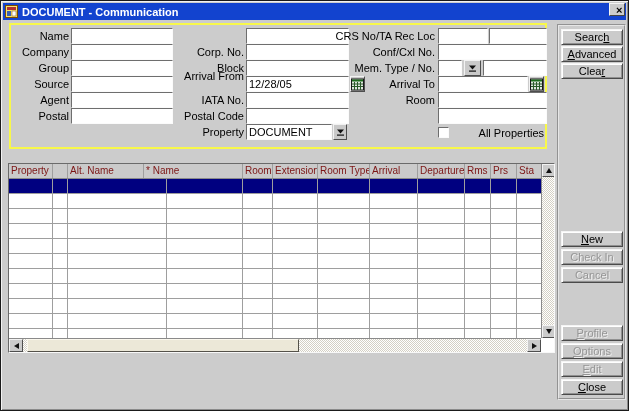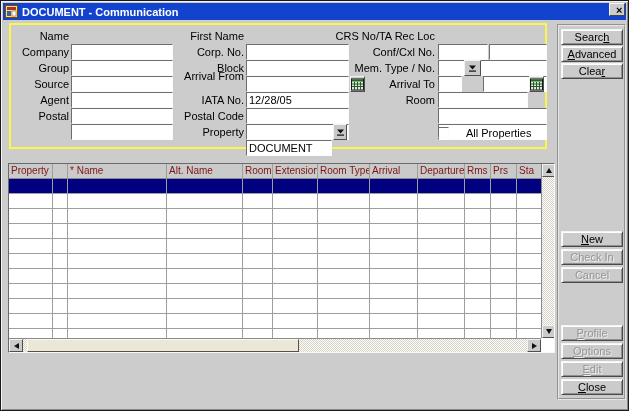--- a/index.html
+++ b/index.html
@@ -13,21 +13,21 @@
   
   .titlebar{position:absolute;left:2px;top:2px;right:2px;height:17px;background:#1243cf;display:flex;align-items:center;padding:0 2px;}
   .titlebar .ttl{color:#fff;font-size:11px;font-weight:bold;margin-left:4px;white-space:nowrap;}
   .closebtn{position:absolute;right:3px;top:2px;width:16px;height:13px;background:#cccccc;
     border:1px solid;border-color:#f4f4f4 #454545 #454545 #f4f4f4;
     font-size:11px;font-weight:bold;line-height:10px;text-align:center;color:#000;cursor:default;}
   
   .yframe{position:absolute;left:8px;top:22px;width:538px;height:126px;border:2px solid #f8f84a;}
   .lbl{position:absolute;height:14px;line-height:14px;font-size:11px;color:#000;text-align:right;white-space:nowrap;overflow:hidden;}
   .inp{position:absolute;height:16px;background:#fff;border:1px solid;border-color:#6e6e6e #fbfbfb #fbfbfb #6e6e6e;
-    font-size:11px;padding:0 2px;color:#000;outline:none;margin-top:16px;}
+    font-size:11px;padding:0 2px;color:#000;outline:none;}
   .minibtn{position:absolute;width:15px;height:16px;background:#c9c9c9;border:1px solid;border-color:#f2f2f2 #4e4e4e #4e4e4e #f2f2f2;
     display:flex;align-items:center;justify-content:center;padding:0;}
   .checkbox{position:absolute;width:11px;height:11px;background:#fff;border:1px solid;border-color:#6e6e6e #fbfbfb #fbfbfb #6e6e6e;}
   
   .btnframe{position:absolute;left:556px;top:23px;width:69px;height:376px;border:2px groove #e6e6e6;}
   .btn{position:absolute;left:560px;width:62px;height:16px;background:#cbcbcb;
     border:1px solid;border-color:#f4f4f4 #4a4a4a #4a4a4a #f4f4f4;
     box-shadow:inset 1px 1px 0 #fff, inset -1px -1px 0 #909090;
     font-size:11px;line-height:13px;text-align:center;color:#000;padding:0;cursor:default;}
   .btn .mn{text-decoration:underline;}
@@ -88,21 +88,20 @@
   <input class="inp" style="left: 70px; top: 43px; width: 102px;" value="">
   <div class="lbl" style="left:12px;top:60px;width:56px">Group</div>
   <input class="inp" style="left: 70px; top: 59px; width: 102px;" value="">
   <div class="lbl" style="left:12px;top:76px;width:56px">Source</div>
   <input class="inp" style="left: 70px; top: 75px; width: 102px;" value="">
   <div class="lbl" style="left:12px;top:92px;width:56px">Agent</div>
   <input class="inp" style="left: 70px; top: 91px; width: 102px;" value="">
   <div class="lbl" style="left:12px;top:108px;width:56px">Postal</div>
   <input class="inp" style="left: 70px; top: 107px; width: 102px;" value="">
 
-  <div class="lbl" style="left:163px;top:28px;width:80px">First Name</div>
   <input class="inp" style="left: 245px; top: 27px; width: 103px;" value="">
   <div class="lbl" style="left:163px;top:44px;width:80px">Corp. No.</div>
   <input class="inp" style="left: 245px; top: 43px; width: 103px;" value="">
   <div class="lbl" style="left:163px;top:60px;width:80px">Block</div>
   <input class="inp" style="left: 245px; top: 59px; width: 103px;" value="">
   <div class="lbl" style="left:163px;top:68px;width:80px">Arrival From</div>
   <input class="inp" style="left: 245px; top: 75px; width: 103px;" value="12/28/05">
   <button class="minibtn" style="left:349px;top:75px">
     <svg width="13" height="13" viewBox="0 0 13 13">
       <rect x="0.5" y="1" width="12" height="11" fill="#dfe8df" stroke="#1a1a1a"></rect>
@@ -143,40 +142,40 @@
     <svg width="13" height="13" viewBox="0 0 13 13">
       <rect x="0.5" y="1" width="12" height="11" fill="#dfe8df" stroke="#1a1a1a"></rect>
       <rect x="1" y="1.5" width="11" height="2" fill="#1d6b1d"></rect>
       <path d="M1 6h11M1 8.5h11M3.5 4v8M6.5 4v8M9.5 4v8" stroke="#2a5a2a" stroke-width="1"></path>
     </svg>
   </button>
   <div class="lbl" style="left:330px;top:92px;width:104px">Room</div>
   <input class="inp" style="left: 437px; top: 91px; width: 109px;" value="">
   <input class="inp" style="left: 437px; top: 107px; width: 109px;" value="">
   <div class="checkbox" style="left:437px;top:126px"></div>
-  <div class="lbl" style="left:465px;top:125px;width:90px;text-align:left">All Properties</div>
+  <div class="lbl" style="left:453px;top:125px;width:90px;text-align:right">All Properties</div>
 
   <div class="btnframe"></div>
   <button class="btn" style="top:28px"><span>Searc</span><span class="mn">h</span><span></span></button>
   <button class="btn" style="top:45px"><span class="mn">A</span><span>dvanced</span></button>
   <button class="btn" style="top:62px"><span>Clea</span><span class="mn">r</span><span></span></button>
   <button class="btn" style="top:230px"><span class="mn">N</span><span>ew</span></button>
   <button class="btn disabled" style="top:248px"><span>Check In</span></button>
   <button class="btn disabled" style="top:266px"><span>Cancel</span></button>
   <button class="btn disabled" style="top:324px"><span class="mn">P</span><span>rofile</span></button>
   <button class="btn disabled" style="top:342px"><span class="mn">O</span><span>ptions</span></button>
   <button class="btn disabled" style="top:360px"><span class="mn">E</span><span>dit</span></button>
   <button class="btn" style="top:378px"><span class="mn">C</span><span>lose</span></button>
 
   <div class="table">
     <div class="thead">
       <div class="th c0">Property</div>
       <div class="th c1"></div>
+      <div class="th c3">Alt. Name</div>
       <div class="th c2">* Name</div>
-      <div class="th c3">Alt. Name</div>
       <div class="th c4">Room</div>
       <div class="th c5">Extension</div>
       <div class="th c6">Room Type</div>
       <div class="th c7">Arrival</div>
       <div class="th c8">Departure</div>
       <div class="th c9">Rms</div>
       <div class="th c10">Prs</div>
       <div class="th c11">Sta</div>
     </div>
     <div class="tbody">

